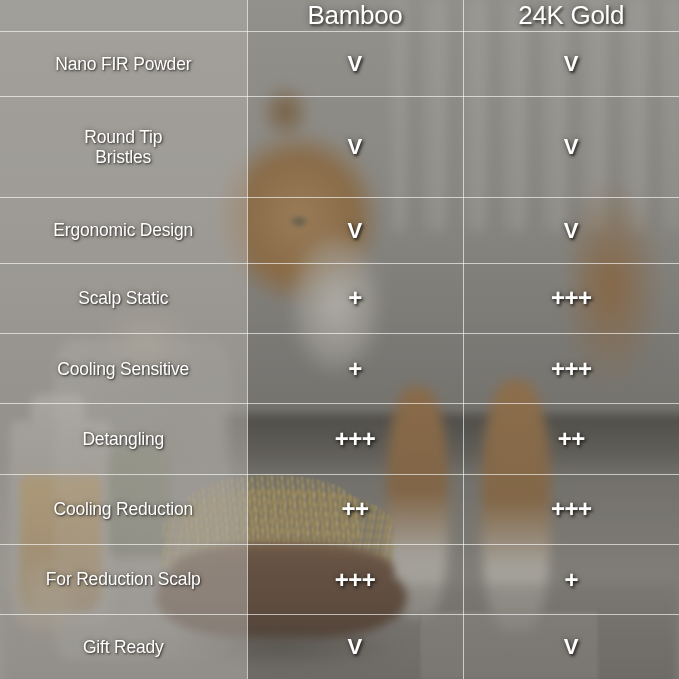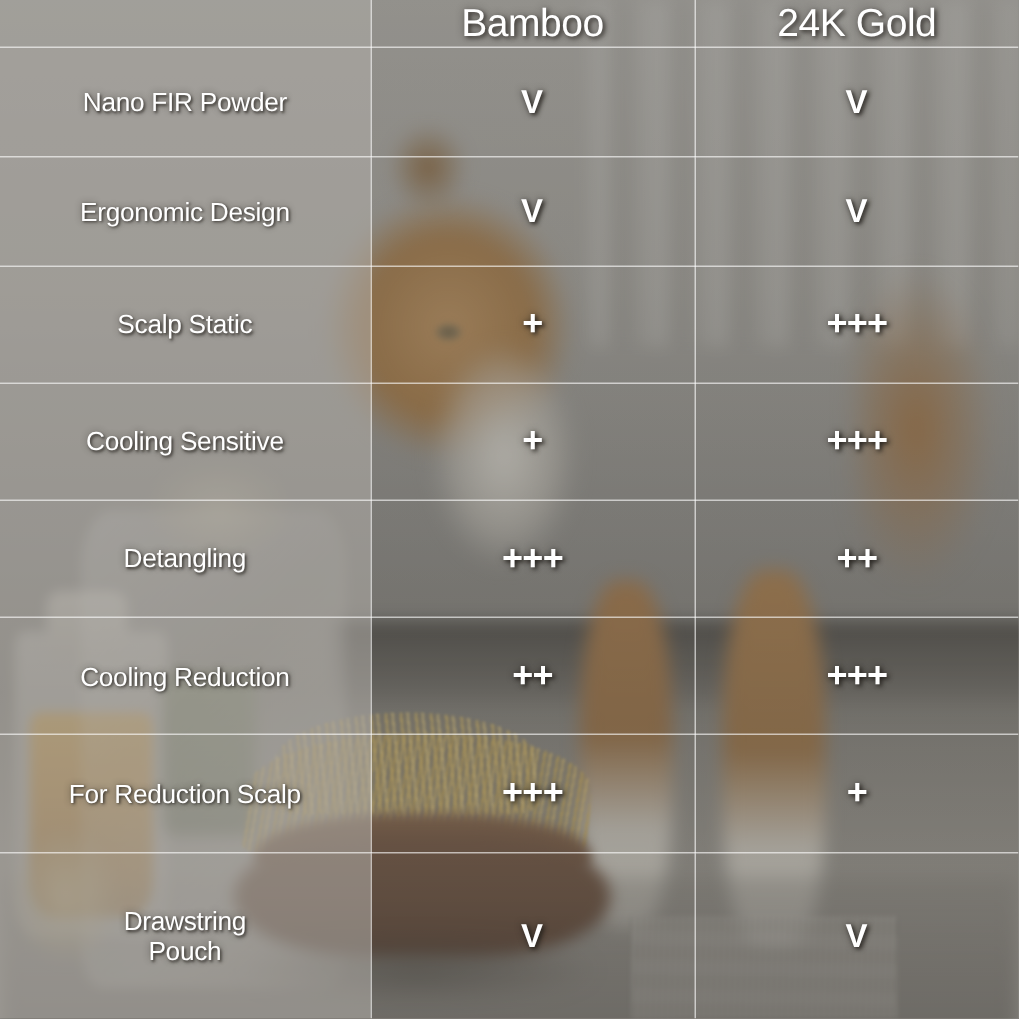--- a/index.html
+++ b/index.html
@@ -231,20 +231,32 @@
           </td>
         <td>
           <span class="val-txt">V</span>
           </td>
         <td>
           <span class="val-txt">V</span>
           </td>
       </tr>
       <tr>
         <td class="label-cell">
+          <span class="label-txt">Round Tip
+Bristles</span>
+          </td>
+        <td>
+          <span class="val-txt">V</span>
+          </td>
+        <td>
+          <span class="val-txt">V</span>
+          </td>
+      </tr>
+      <tr>
+        <td class="label-cell">
           <span class="label-txt">Ergonomic Design</span>
           </td>
         <td>
           <span class="val-txt">V</span>
           </td>
         <td>
           <span class="val-txt">V</span>
           </td>
       </tr>
       <tr>
@@ -297,22 +309,21 @@
           </td>
         <td>
           <span class="val-txt plus">+++</span>
           </td>
         <td>
           <span class="val-txt plus">+</span>
           </td>
       </tr>
       <tr>
         <td class="label-cell">
-          <span class="label-txt">Drawstring
-Pouch</span>
+          <span class="label-txt">Gift Ready</span>
           </td>
         <td>
           <span class="val-txt">V</span>
           </td>
         <td>
           <span class="val-txt">V</span>
           </td>
       </tr>
     </tbody>
   </table>

